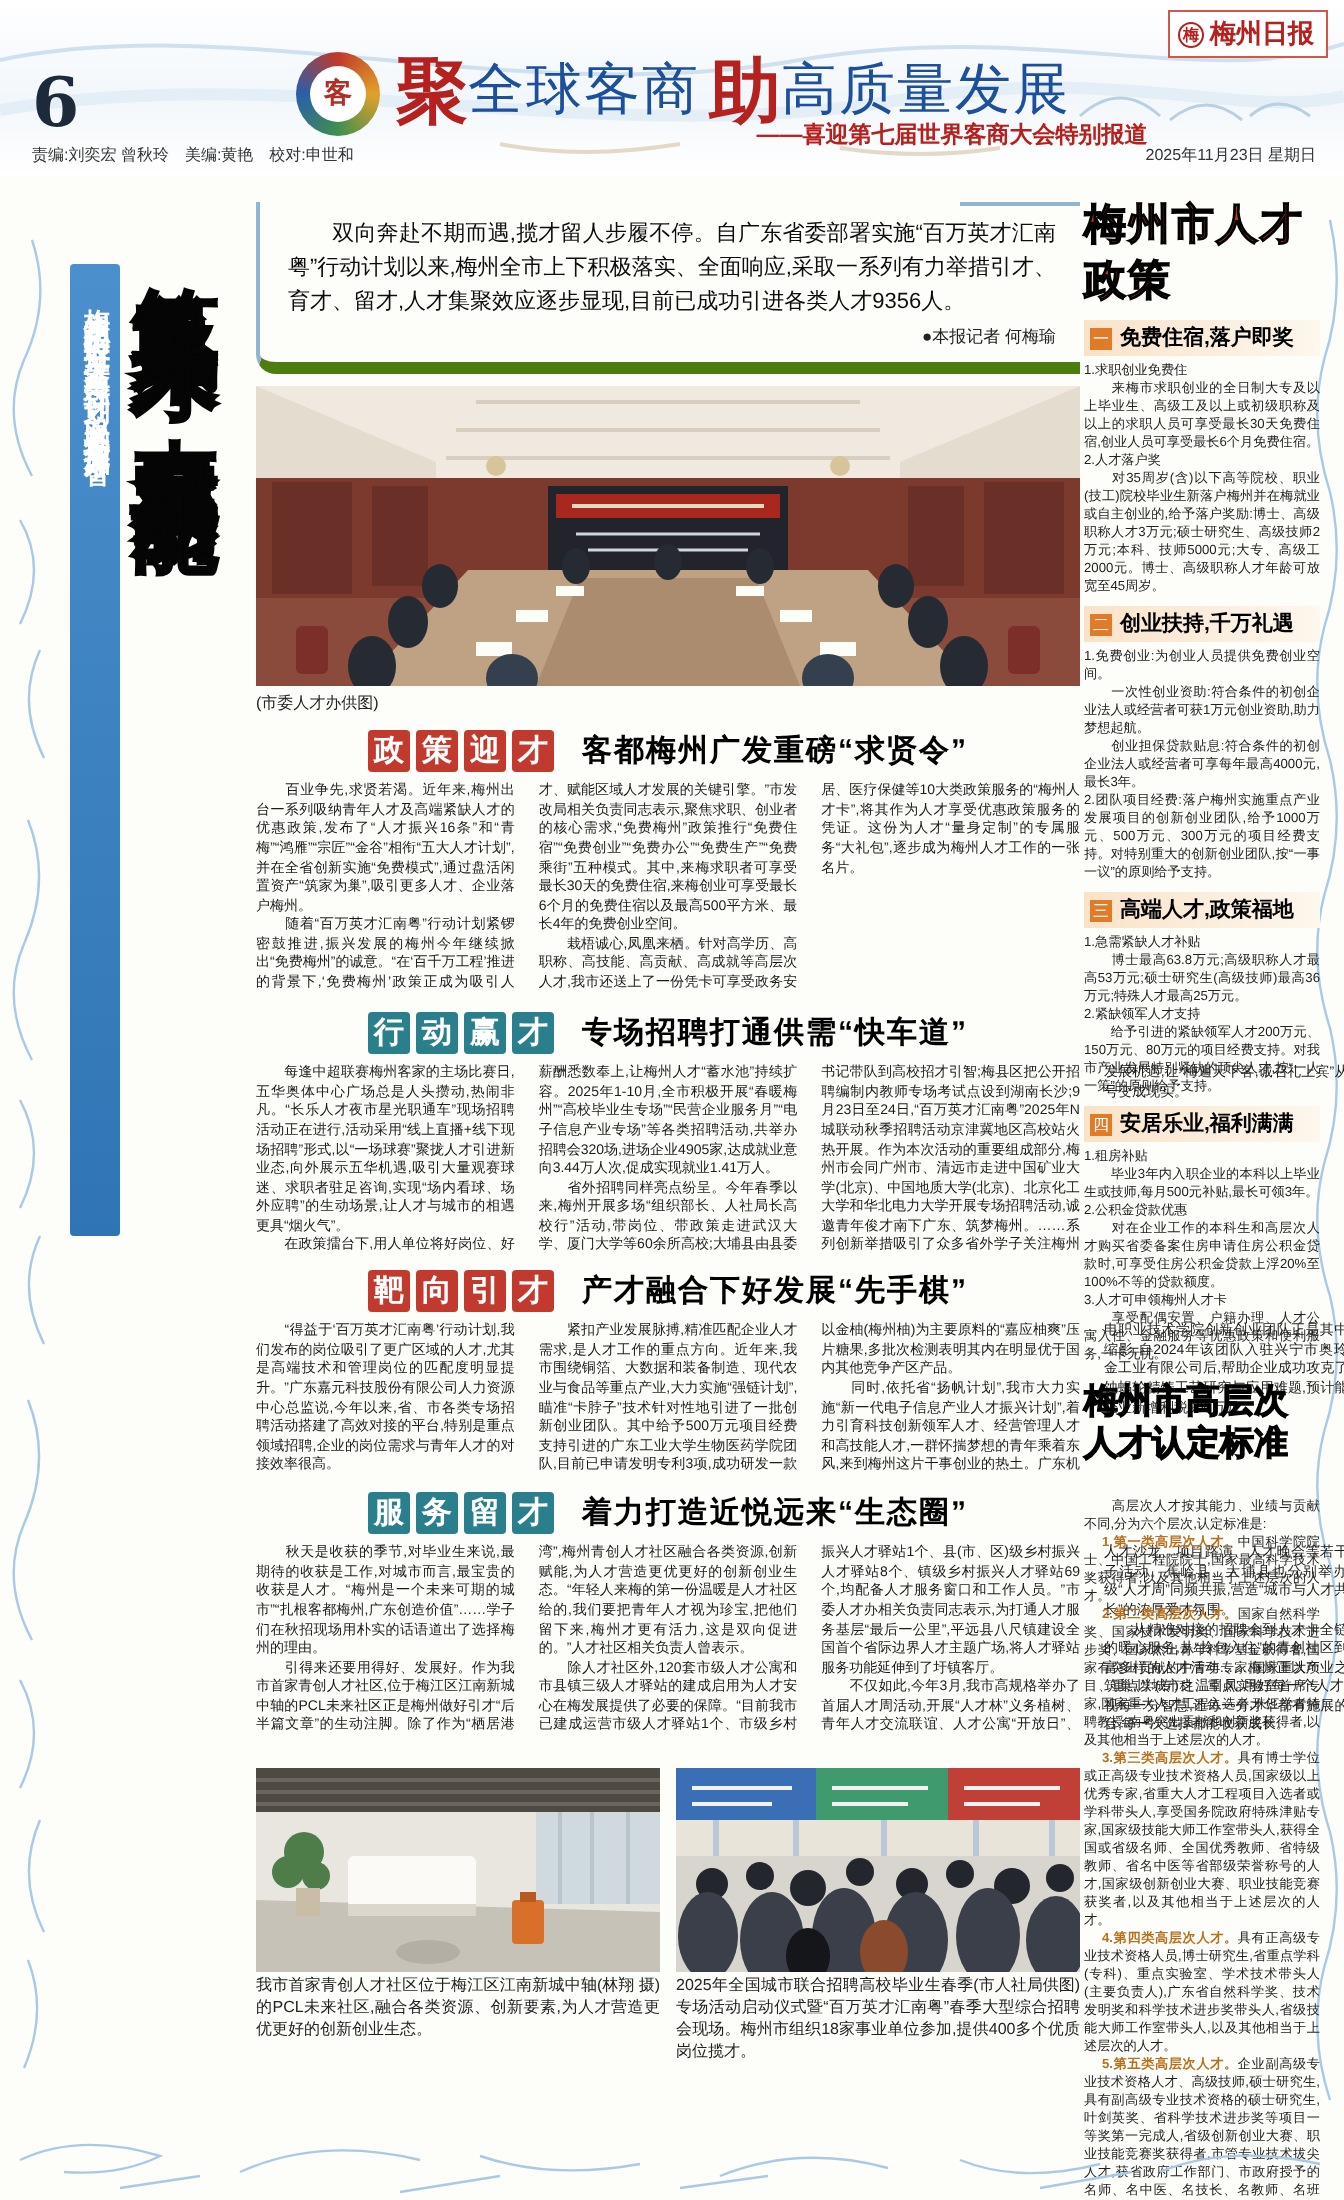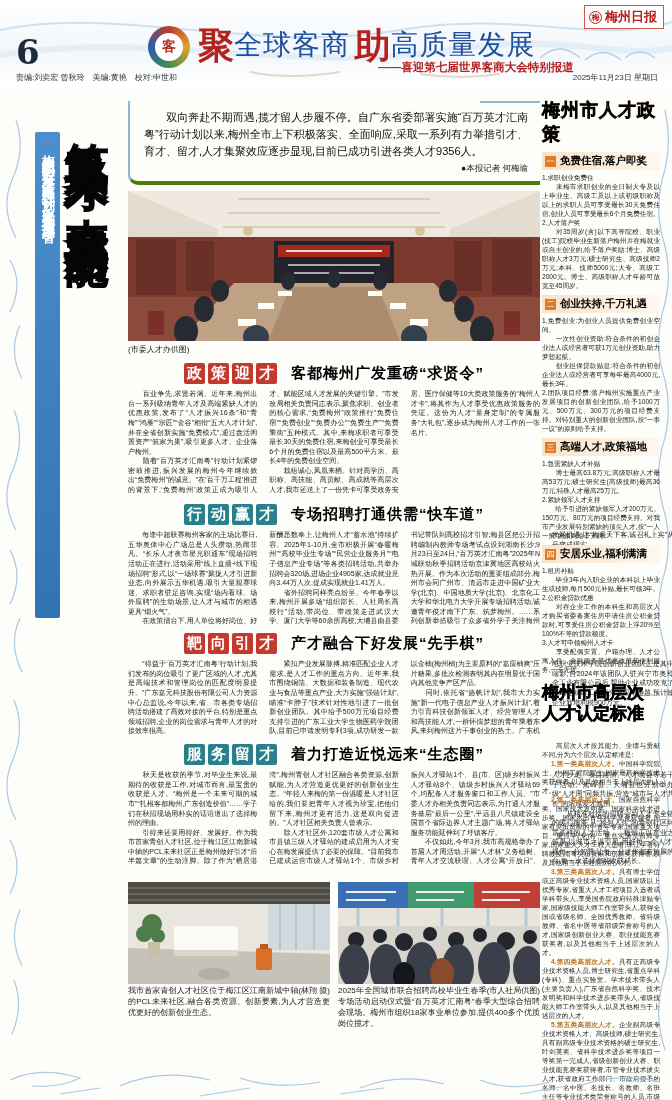--- a/index.html
+++ b/index.html
@@ -30,21 +30,21 @@
   
   .vkicker { position:absolute; left:35px; top:132px; height:486px; writing-mode:vertical-rl;
              background:linear-gradient(180deg,#4b90cc,#2f74b4); color:#fff; font-size:13px; font-weight:bold;
              padding:12px 5px; letter-spacing:2.5px; line-height:1.15; border-radius:2px; }
   .vtitle { position:absolute; left:60px; top:108px; height:712px; writing-mode:vertical-rl;
             font-size:44px; font-weight:bold; color:#050505; letter-spacing:4px; line-height:1.25;
             font-family:"Liberation Sans","DejaVu Sans",sans-serif; -webkit-text-stroke:1.2px #050505; }
 
   
   .center { position:absolute; left:128px; top:95px; width:412px; }
-  .introbox { position:relative; border-left:2px solid #8fb4d4; border-bottom:4px solid #4d7c0f; border-radius:0 0 0 10px;
+  .introbox { position:relative; border-left:2px solid #8fb4d4; border-bottom:6px solid #4d7c0f; border-radius:0 0 0 10px;
               padding:8px 12px 6px 14px; margin-top:6px; }
   .introbox:after { content:""; position:absolute; right:0; top:0; width:60px; height:2px; background:#8fb4d4; }
   .intro-p { font-size:11px; line-height:1.55; text-align:justify; color:#0d0d0d; }
   .byline { text-align:right; font-size:8.5px; color:#222; margin-top:3px; }
 
   .mainphoto { margin-top:6px; width:412px; height:150px; overflow:hidden; background:#7a3a2e; }
   .capline { display:flex; justify-content:space-between; font-size:8px; color:#222; padding:3px 0 1px; }
 
   .section { margin-top:7px; }
   .shead { display:flex; align-items:center; justify-content:center; gap:14px; }
@@ -59,21 +59,21 @@
   .h1b { height:108px; } .h2b { height:96px; } .h3b { height:78px; } .h4b { height:104px; }
 
   .bphotos { display:flex; gap:8px; margin-top:8px; }
   .bp { flex:1; }
   .bp .ph { width:100%; height:102px; overflow:hidden; background:#888; }
   .bp .cap { font-size:8px; line-height:1.35; text-align:justify; color:#222; margin-top:2px; }
   .bp .cap .credit { float:right; }
 
   
   .sidebar { position:absolute; left:542px; top:96px; width:118px; }
-  .sb-title { font-size:18px; font-weight:900; letter-spacing:1px; color:#c2410c; margin:2px 0 6px; -webkit-text-stroke:0.6px #000; }
+  .sb-title { font-size:21px; font-weight:900; letter-spacing:1px; color:#c2410c; margin:2px 0 6px; -webkit-text-stroke:0.6px #000; }
   .pol-h { display:flex; align-items:center; gap:4px; background:linear-gradient(90deg,#f9e3c8,#fdf7ee); padding:2px 3px; margin-top:2px; }
   .pol-h .num { width:11px; height:11px; background:#e07b2a; color:#fff; font-size:8px; display:flex; align-items:center; justify-content:center; flex:none; }
   .pol-h .t { font-size:10.5px; font-weight:bold; color:#000; }
   .pol-b { font-size:6.6px; line-height:9px; text-align:justify; white-space:pre-line; color:#222; margin:3px 0 5px; }
   .std { margin-top:8px; }
   .std-title { font-size:17px; font-weight:900; line-height:1.25; color:#000; -webkit-text-stroke:0.6px #000; margin-bottom:16px; }
   .std-intro { font-size:6.6px; line-height:9px; text-align:justify; color:#222; }
   .std-item { font-size:6.6px; line-height:9px; text-align:justify; color:#222; text-indent:9px; }
   .std-item .lb { color:#b8701f; font-weight:bold; }
 

